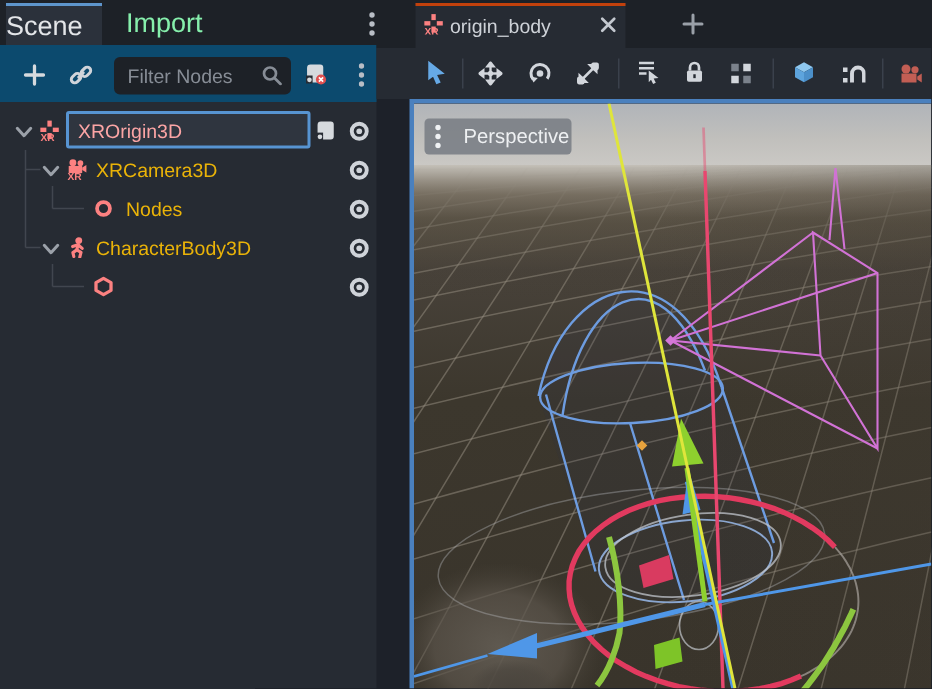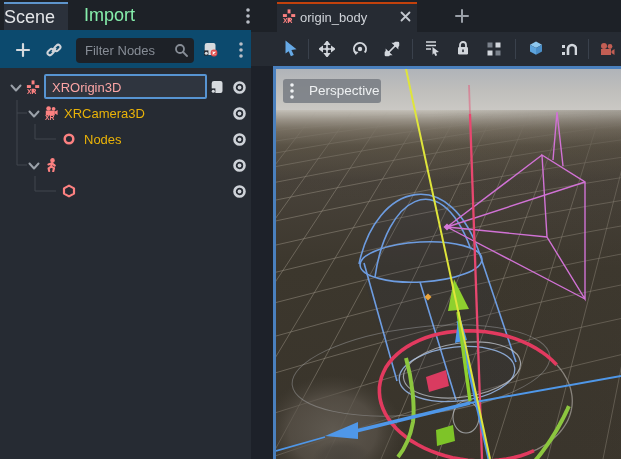--- a/index.html
+++ b/index.html
@@ -133,20 +133,21 @@
       <path d="M1.5 3.5 L6 8.5 L10.5 3.5" fill="none" stroke="#9ba1a9" stroke-width="2" stroke-linecap="round" stroke-linejoin="round"></path>
     </svg>
 <svg class="abs" style="left:44px;top:158px" width="14" height="14" viewBox="0 0 14 14">
       <g stroke="#fc8181" fill="none" stroke-width="2.1" stroke-linecap="round" stroke-linejoin="round">
         <circle cx="8.5" cy="2.4" r="1.6" fill="#fc8181" stroke-width="1.4"></circle>
         <path d="M4.4 6.4 L8 5.2 L10.8 7.6"></path>
         <path d="M8 5.2 L7.2 8.6 L10 10.2 L9.2 13.4"></path>
         <path d="M7.2 8.6 L4.6 10.4 L5.2 13"></path>
       </g>
     </svg>
+<div class="rowtext abs" style="left:64px;top:158px">CharacterBody3D</div>
 <svg class="abs" style="left:232px;top:158px" width="15" height="15" viewBox="0 0 15 15">
       <circle cx="7.5" cy="7.5" r="5" fill="none" stroke="#cfd3d9" stroke-width="2.6"></circle>
       <circle cx="7.5" cy="7.5" r="1.9" fill="#cfd3d9"></circle>
     </svg>
 <svg class="abs" style="left:62px;top:184px" width="14" height="14" viewBox="0 0 14 14">
       <path d="M7 1.6 L12 4.4 V9.6 L7 12.4 L2 9.6 V4.4 Z" fill="none" stroke="#fc8181" stroke-width="2.2" stroke-linejoin="round"></path>
     </svg>
 <svg class="abs" style="left:232px;top:184px" width="15" height="15" viewBox="0 0 15 15">
       <circle cx="7.5" cy="7.5" r="5" fill="none" stroke="#cfd3d9" stroke-width="2.6"></circle>
       <circle cx="7.5" cy="7.5" r="1.9" fill="#cfd3d9"></circle>

